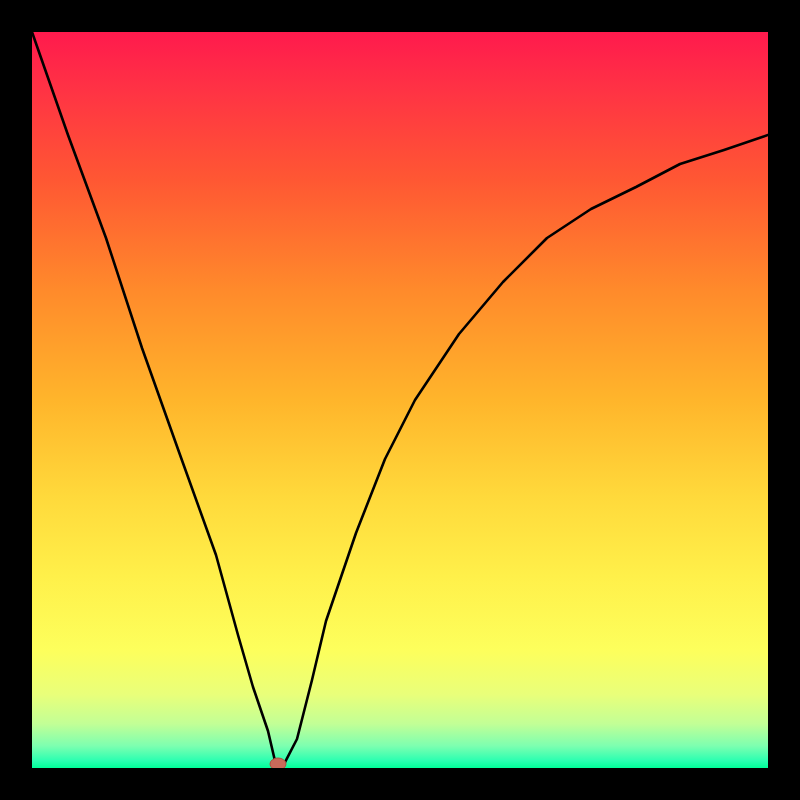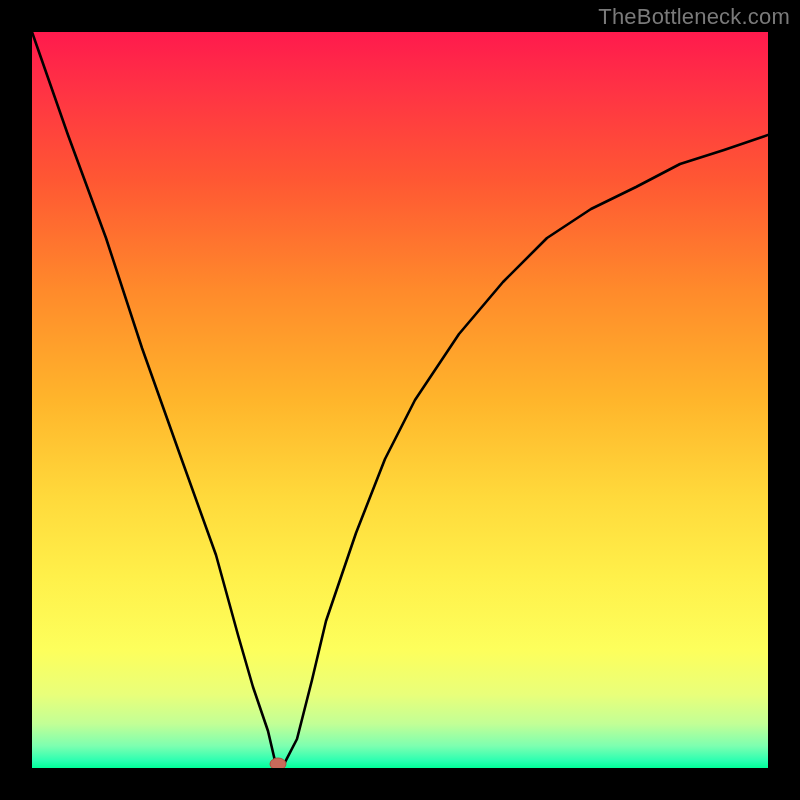--- a/index.html
+++ b/index.html
@@ -86,14 +86,13 @@
                L 515 206
                L 559 177
                L 604 155
                L 648 132
                L 692 118
                L 736 103" fill="none" stroke="#000" stroke-width="2.6" stroke-linejoin="round" stroke-linecap="round"></path>
       <ellipse cx="246" cy="732" rx="8" ry="6" fill="#c96a5a" stroke="#b24f40" stroke-width="1"></ellipse>
     </svg>
   </div>
 
-  <div class="watermark">TheBottleneck.com</div>
 </div>
 
 </body></html>

